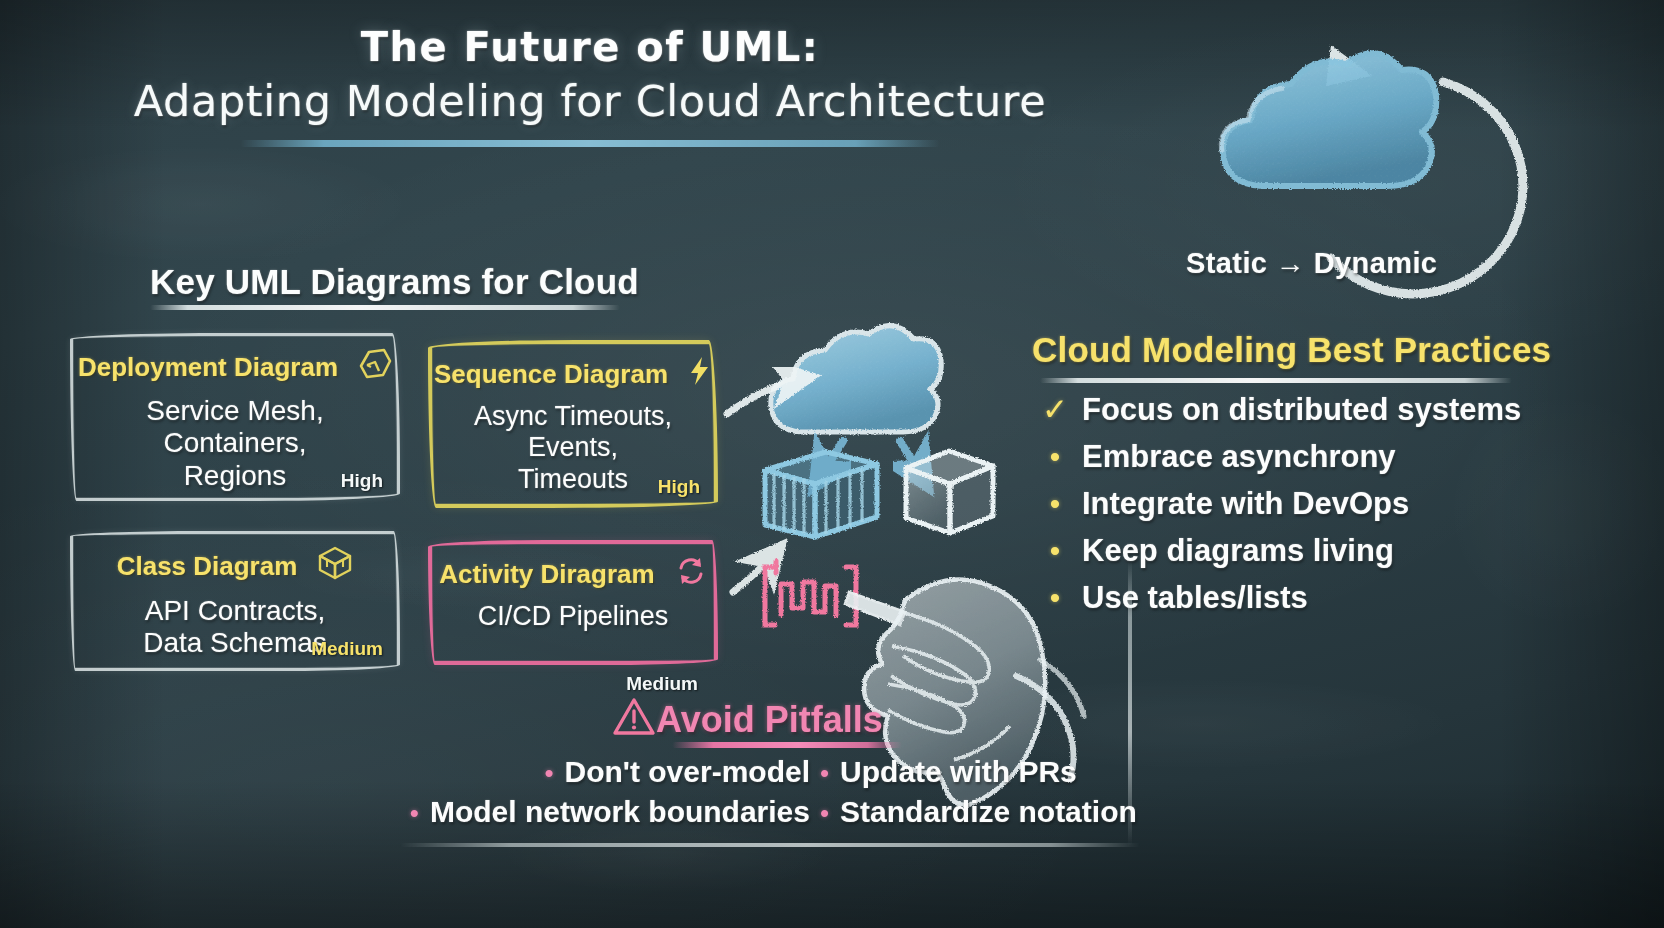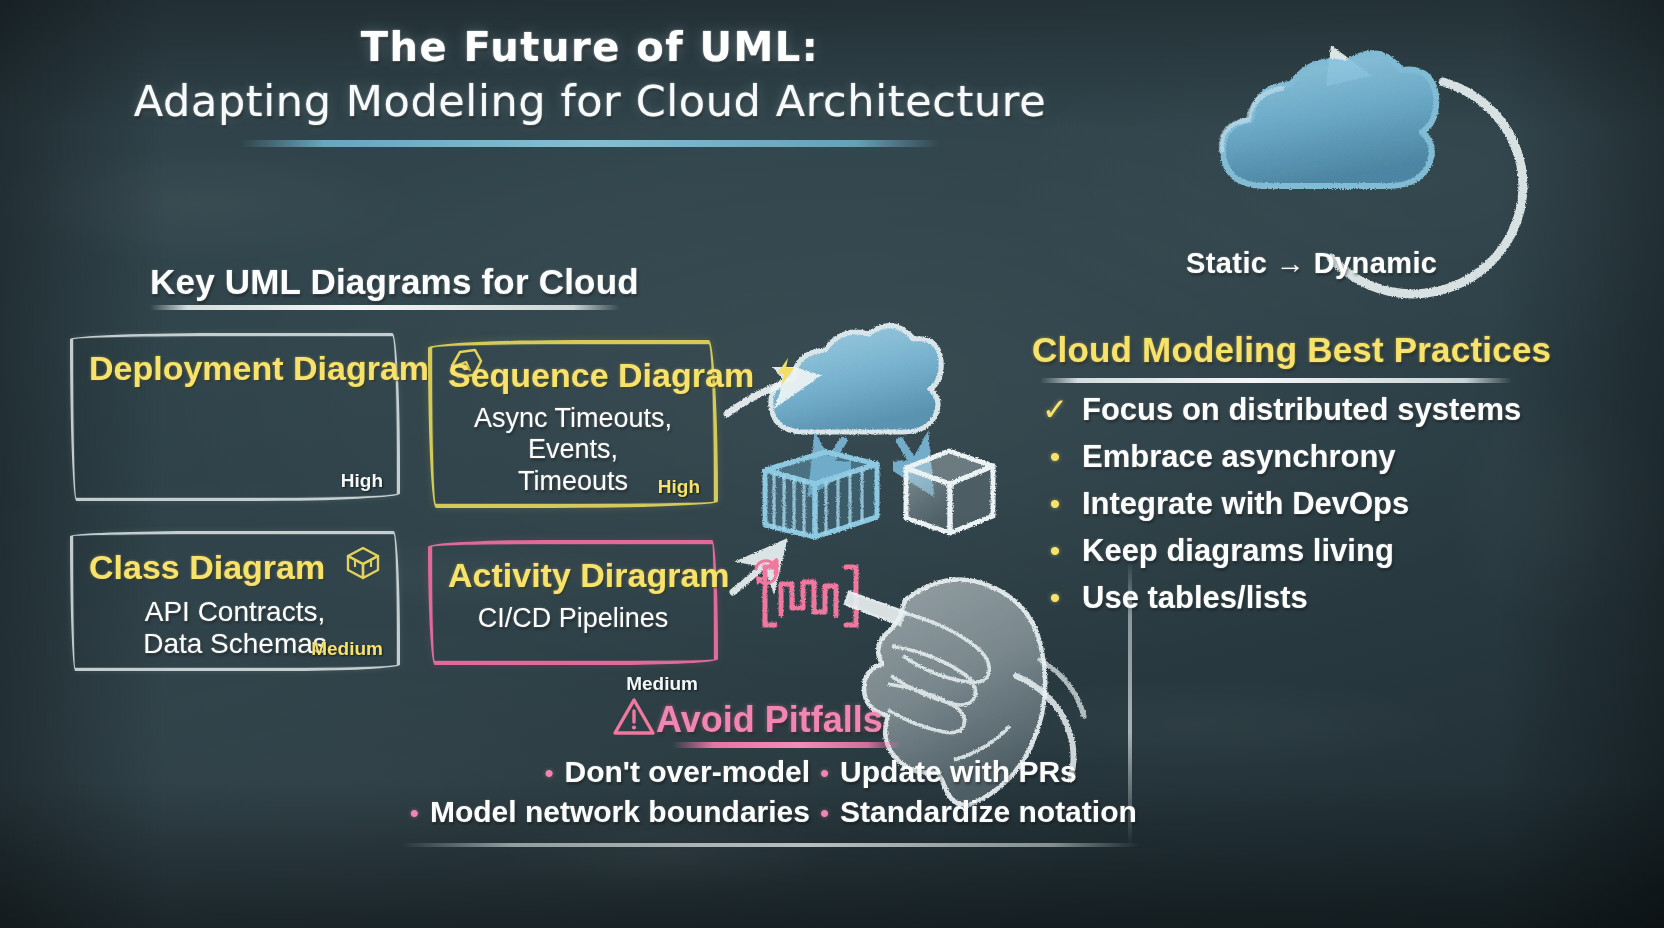--- a/index.html
+++ b/index.html
@@ -108,23 +108,23 @@
 
   
   .card {
     position: absolute;
     border-radius: 5px;
     padding: 12px 16px 10px;
   }
   .card .card-title {
     display: flex;
     align-items: center;
-    justify-content: space-between;
+    justify-content: center;
     gap: 20px;
-    font-size: 34px;
+    font-size: 26px;
     font-weight: 700;
     color: #f7e26b;
     text-shadow: 0 0 3px rgba(247,226,107,.45), 1px 1px 2px rgba(0,0,0,.6);
     white-space: nowrap;
   }
   .card .card-body {
     margin-top: 8px;
     text-align: center;
     font-size: 28px;
     font-weight: 400;
@@ -419,20 +419,25 @@
       <div class="card-title">
         <span>Deployment Diagram</span>
         <span>
           <svg width="34" height="32" viewBox="0 0 34 32">
             <path d="M11,4 L26,2 L32,13 L25,27 L9,29 L3,18 Z" fill="none" stroke="#e2d25c" stroke-width="2.6" stroke-linejoin="round"></path>
             <path d="M9,17 L17,14 L21,23" fill="none" stroke="#e2d25c" stroke-width="2.4" stroke-linejoin="round"></path>
             <path d="M9,17 L13,19" fill="none" stroke="#e2d25c" stroke-width="2.2"></path>
           </svg>
         </span>
       </div>
+      <div class="card-body">
+        <div>Service Mesh,</div>
+        <div>Containers,</div>
+        <div>Regions</div>
+      </div>
       <div class="badge white">High</div>
     </div>
 
     <div id="card-sequence" class="card border-yellow">
       <div class="card-title">
         <span>Sequence Diagram</span>
         <span>
           <svg width="24" height="30" viewBox="0 0 24 30">
             <path d="M14,1 L3,17 L10,17 L7,29 L20,11 L12,11 Z" fill="#f2df64"></path>
           </svg>

